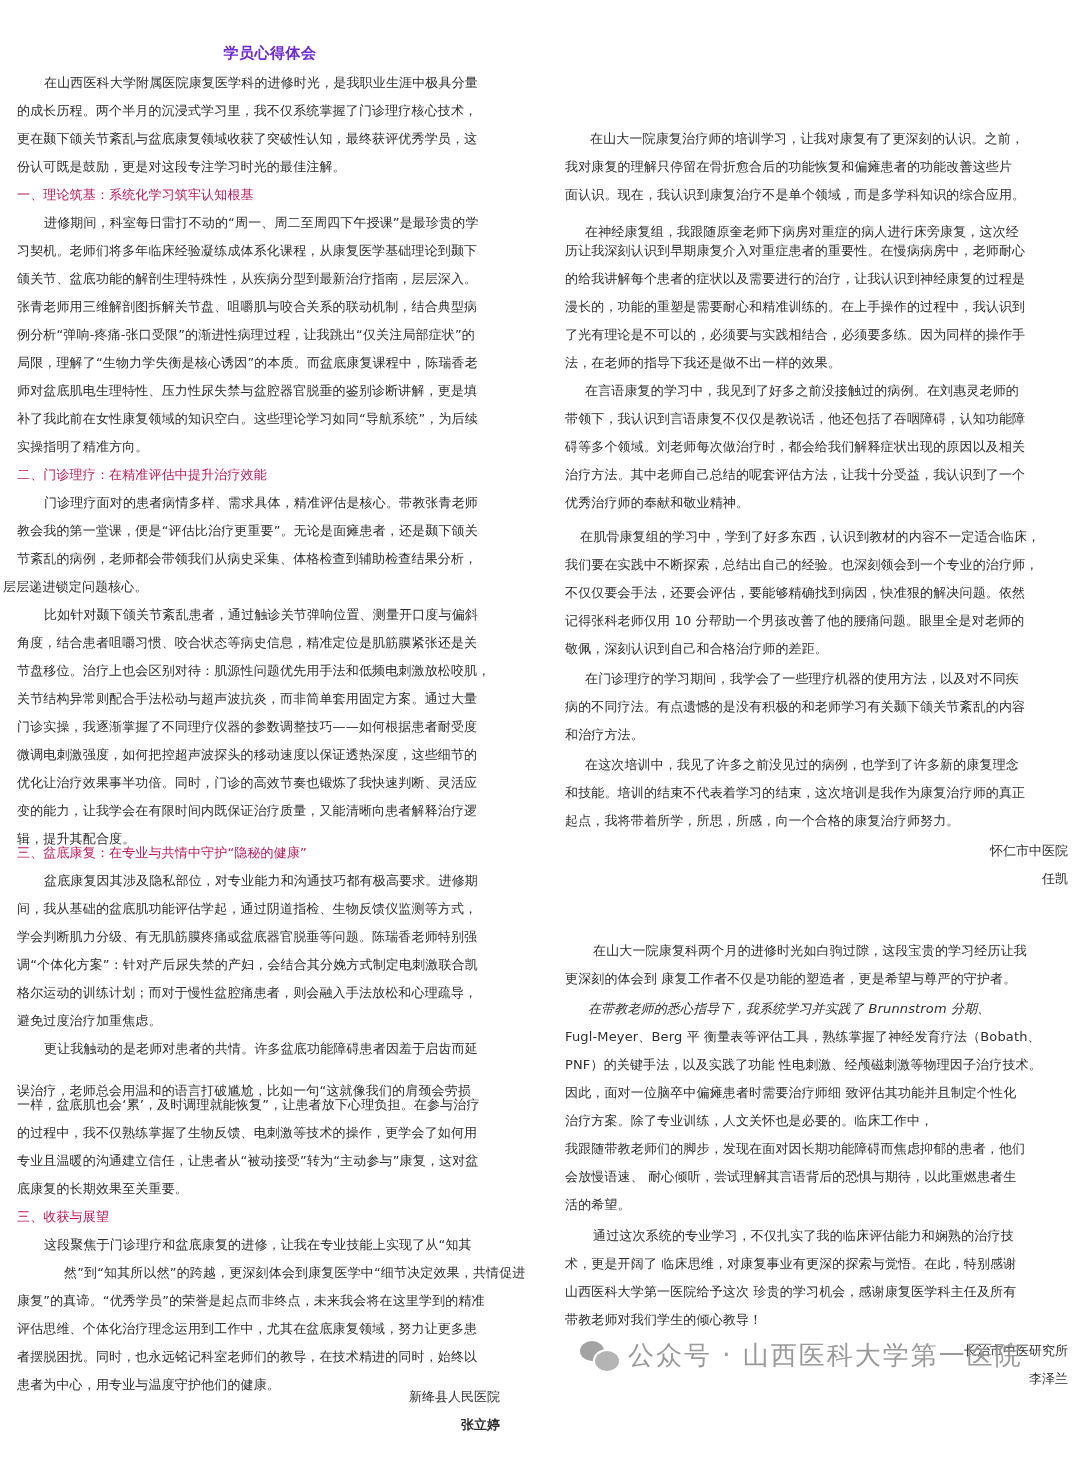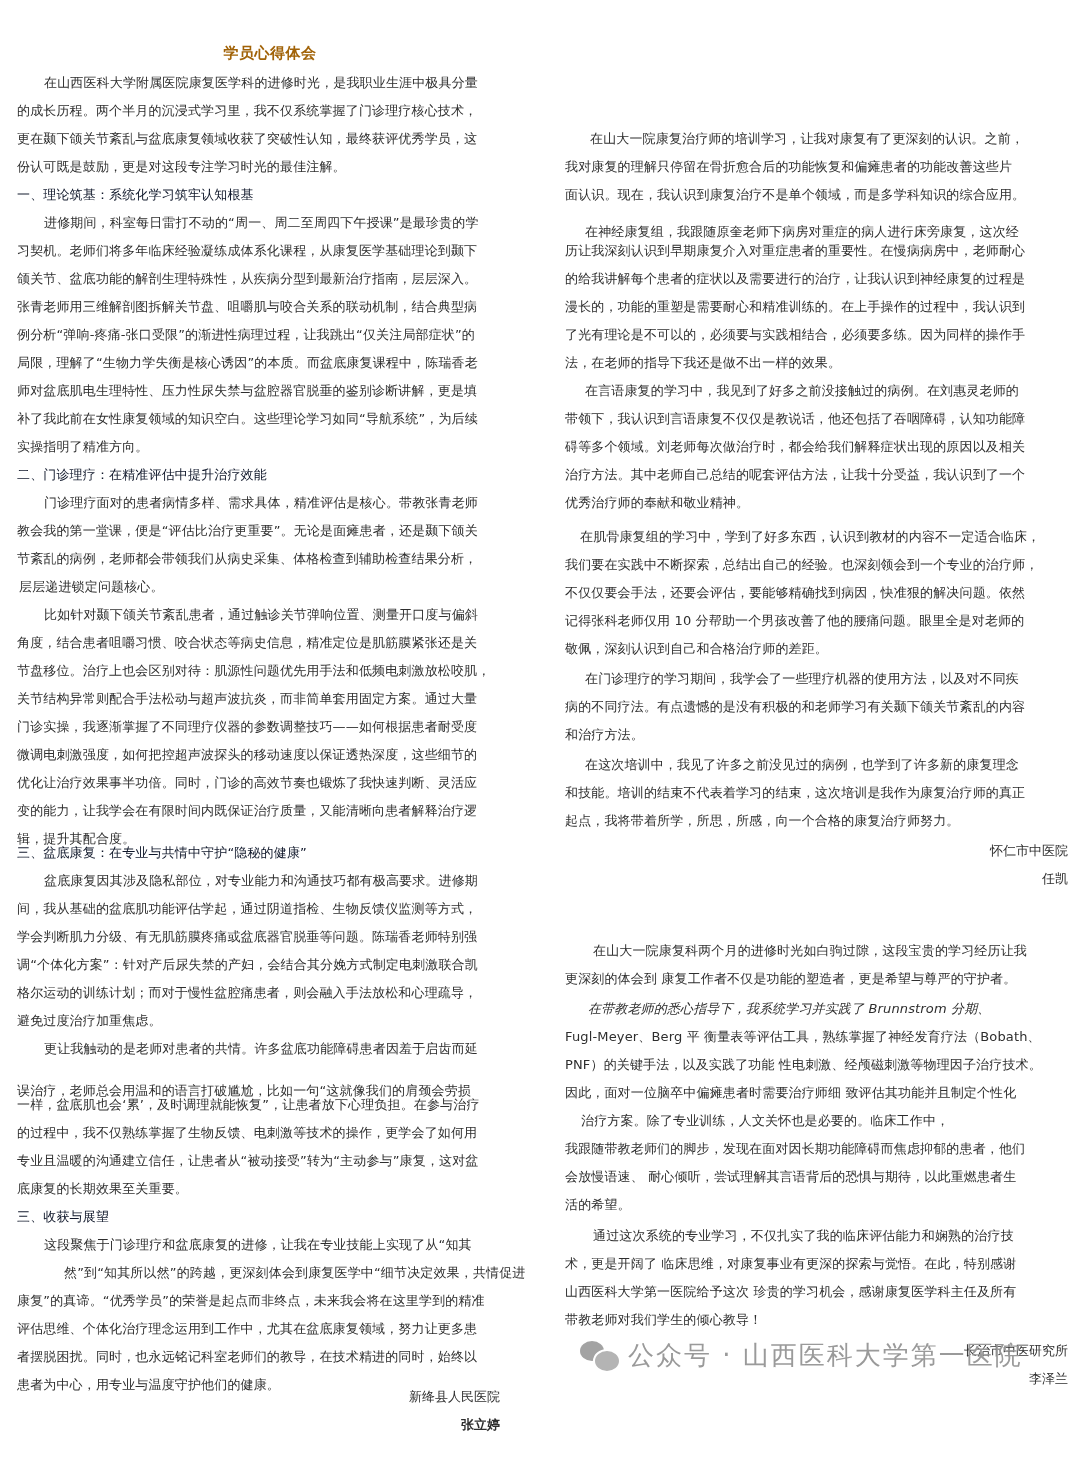--- a/index.html
+++ b/index.html
@@ -2,24 +2,24 @@
 <html><head>
   <meta charset="utf-8">
   <style>
     html, body { margin: 0; padding: 0; background: #ffffff; }
     body { width: 1080px; height: 1463px; position: relative; overflow: hidden;
            font-family: "DejaVu Sans", "Liberation Sans", sans-serif; color: #2b2b2b; }
     .col { position: absolute; top: 0; }
     .col-left { left: 0; width: 540px; }
     .col-right { left: 540px; width: 540px; }
     .title { position: absolute; left: 0; width: 540px; top: 44px; text-align: center;
-             font-size: 15px; font-weight: bold; color: #a16207; letter-spacing: 0.5px; }
+             font-size: 15px; font-weight: bold; color: #6d28d9; letter-spacing: 0.5px; }
     .line { position: absolute; white-space: nowrap; font-size: 13px; line-height: 16px;
             color: #2e2e2e; letter-spacing: 0.15px; }
-    .heading { color: #0f172a; text-align: right; }
+    .heading { color: #be185d; text-align: right; }
     .sign { position: absolute; white-space: nowrap; font-size: 13px; line-height: 16px;
             color: #2e2e2e; text-align: right; }
     .watermark { position: absolute; left: 580px; top: 1338px; display: flex; align-items: center;
                  gap: 8px; color: #9a9a9a; font-size: 26px; letter-spacing: 2px; }
     .wx-icon { width: 40px; height: 34px; position: relative; }
     .wx-icon .b1 { position: absolute; left: 0; top: 2px; width: 24px; height: 20px;
                    border-radius: 50%; background: #a3a3a3; }
     .wx-icon .b2 { position: absolute; left: 13px; top: 10px; width: 24px; height: 20px;
                    border-radius: 50%; background: #b4b4b4; border: 2px solid #fff; }
   </style>
@@ -40,21 +40,21 @@
       <div class="line" style="left: 17px; top: 299px;">张青老师用三维解剖图拆解关节盘、咀嚼肌与咬合关系的联动机制，结合典型病</div>
       <div class="line" style="left: 17px; top: 327px;">例分析“弹响-疼痛-张口受限”的渐进性病理过程，让我跳出“仅关注局部症状”的</div>
       <div class="line" style="left: 17px; top: 355px;">局限，理解了“生物力学失衡是核心诱因”的本质。而盆底康复课程中，陈瑞香老</div>
       <div class="line" style="left: 17px; top: 383px;">师对盆底肌电生理特性、压力性尿失禁与盆腔器官脱垂的鉴别诊断讲解，更是填</div>
       <div class="line" style="left: 17px; top: 411px; text-align: center;">补了我此前在女性康复领域的知识空白。这些理论学习如同“导航系统”，为后续</div>
       <div class="line" style="left: 17px; top: 439px;">实操指明了精准方向。</div>
       <div class="line heading" style="left: 17px; top: 467px;">二、门诊理疗：在精准评估中提升治疗效能</div>
       <div class="line" style="left: 44px; top: 495px;">门诊理疗面对的患者病情多样、需求具体，精准评估是核心。带教张青老师</div>
       <div class="line" style="left: 17px; top: 523px;">教会我的第一堂课，便是“评估比治疗更重要”。无论是面瘫患者，还是颞下颌关</div>
       <div class="line" style="left: 17px; top: 551px;">节紊乱的病例，老师都会带领我们从病史采集、体格检查到辅助检查结果分析，</div>
-      <div class="line" style="left: 19px; top: 579px;">层层递进锁定问题核心。</div>
+      <div class="line" style="left: 3px; top: 579px;">层层递进锁定问题核心。</div>
       <div class="line" style="left: 44px; top: 607px;">比如针对颞下颌关节紊乱患者，通过触诊关节弹响位置、测量开口度与偏斜</div>
       <div class="line" style="left: 17px; top: 635px;">角度，结合患者咀嚼习惯、咬合状态等病史信息，精准定位是肌筋膜紧张还是关</div>
       <div class="line" style="left: 17px; top: 663px;">节盘移位。治疗上也会区别对待：肌源性问题优先用手法和低频电刺激放松咬肌，</div>
       <div class="line" style="left: 17px; top: 691px;">关节结构异常则配合手法松动与超声波抗炎，而非简单套用固定方案。通过大量</div>
       <div class="line" style="left: 17px; top: 719px;">门诊实操，我逐渐掌握了不同理疗仪器的参数调整技巧——如何根据患者耐受度</div>
       <div class="line" style="left: 17px; top: 747px;">微调电刺激强度，如何把控超声波探头的移动速度以保证透热深度，这些细节的</div>
       <div class="line" style="left: 17px; top: 775px;">优化让治疗效果事半功倍。同时，门诊的高效节奏也锻炼了我快速判断、灵活应</div>
       <div class="line" style="left: 17px; top: 803px;">变的能力，让我学会在有限时间内既保证治疗质量，又能清晰向患者解释治疗逻</div>
       <div class="line" style="left: 17px; top: 831px;">辑，提升其配合度。</div>
       <div class="line heading" style="left: 17px; top: 845px;">三、盆底康复：在专业与共情中守护“隐秘的健康”</div>
@@ -110,21 +110,21 @@
       <div class="line" style="left: 25px; top: 727px;">和治疗方法。</div>
       <div class="line" style="left: 45px; top: 757px;">在这次培训中，我见了许多之前没见过的病例，也学到了许多新的康复理念</div>
       <div class="line" style="left: 25px; top: 785px;">和技能。培训的结束不代表着学习的结束，这次培训是我作为康复治疗师的真正</div>
       <div class="line" style="left: 25px; top: 813px;">起点，我将带着所学，所思，所感，向一个合格的康复治疗师努力。</div>
       <div class="line" style="left: 53px; top: 943px;">在山大一院康复科两个月的进修时光如白驹过隙，这段宝贵的学习经历让我</div>
       <div class="line" style="left: 25px; top: 971px;">更深刻的体会到 康复工作者不仅是功能的塑造者，更是希望与尊严的守护者。</div>
       <div class="line" style="left: 48px; top: 1001px; font-style: italic;">在带教老师的悉心指导下，我系统学习并实践了 Brunnstrom 分期、</div>
       <div class="line" style="left: 25px; top: 1029px;">Fugl-Meyer、Berg 平   衡量表等评估工具，熟练掌握了神经发育疗法（Bobath、</div>
       <div class="line" style="left: 25px; top: 1057px;">PNF）的关键手法，以及实践了功能 性电刺激、经颅磁刺激等物理因子治疗技术。</div>
       <div class="line" style="left: 25px; top: 1085px;">因此，面对一位脑卒中偏瘫患者时需要治疗师细   致评估其功能并且制定个性化</div>
-      <div class="line" style="left: 25px; top: 1113px; margin-left: 16px;">治疗方案。除了专业训练，人文关怀也是必要的。临床工作中，</div>
+      <div class="line" style="left: 25px; top: 1113px;">治疗方案。除了专业训练，人文关怀也是必要的。临床工作中，</div>
       <div class="line" style="left: 25px; top: 1141px;">我跟随带教老师们的脚步，发现在面对因长期功能障碍而焦虑抑郁的患者，他们</div>
       <div class="line" style="left: 25px; top: 1169px;">会放慢语速、 耐心倾听，尝试理解其言语背后的恐惧与期待，以此重燃患者生</div>
       <div class="line" style="left: 25px; top: 1197px;">活的希望。</div>
       <div class="line" style="left: 53px; top: 1228px;">通过这次系统的专业学习，不仅扎实了我的临床评估能力和娴熟的治疗技</div>
       <div class="line" style="left: 25px; top: 1256px;">术，更是开阔了 临床思维，对康复事业有更深的探索与觉悟。在此，特别感谢</div>
       <div class="line" style="left: 25px; top: 1284px;">山西医科大学第一医院给予这次 珍贵的学习机会，感谢康复医学科主任及所有</div>
       <div class="line" style="left: 25px; top: 1312px;">带教老师对我们学生的倾心教导！</div>
     </div>
   <div id="right-signs">
       <div class="sign" style="right: 12px; top: 843px;">怀仁市中医院</div>

